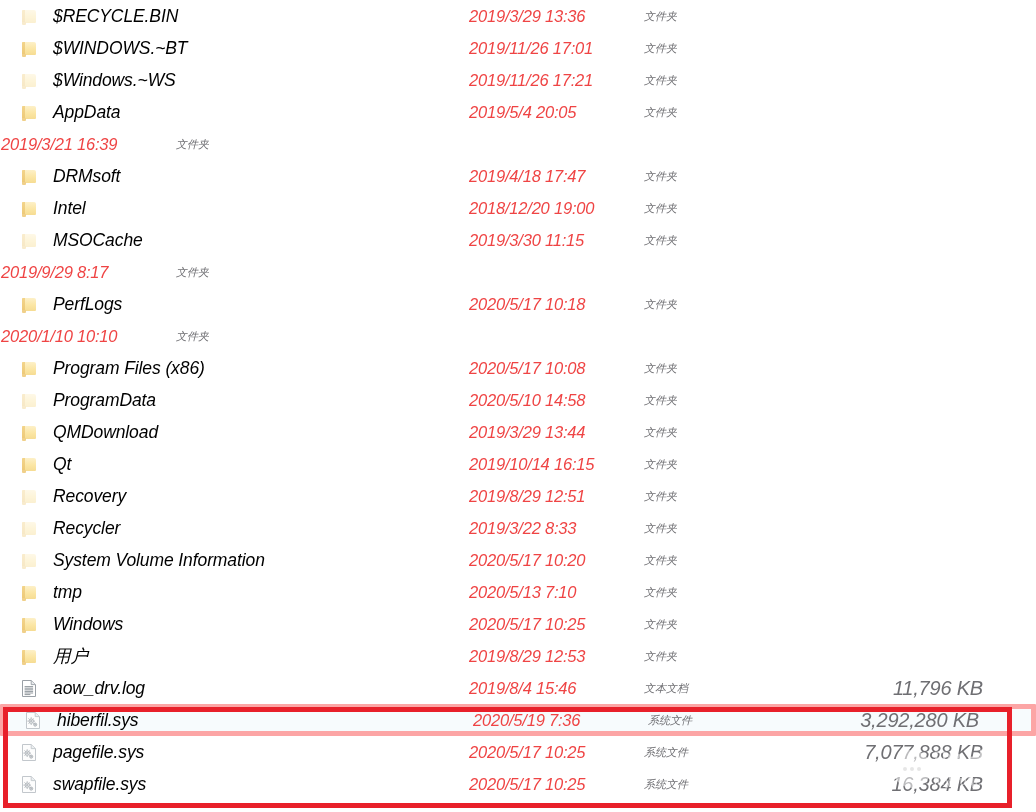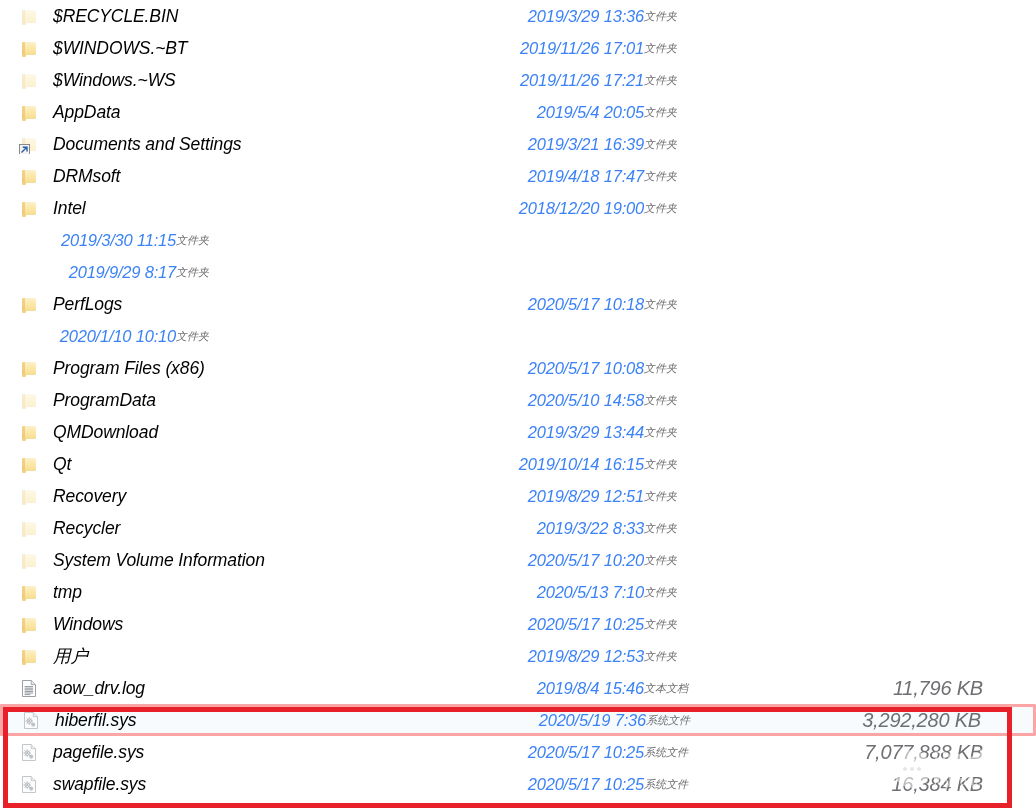--- a/index.html
+++ b/index.html
@@ -29,21 +29,21 @@
     display: flex;
     align-items: center;
     box-sizing: border-box;
     border: 1px solid transparent;
     margin: 0;
     font-style: italic;
   }
 
   .row.hovered {
     background: #f7fbfd;
-    border: 3px solid #fca5a5;
+    border: 5px solid #fca5a5;
     border-radius: 1px;
   }
 
   .cell-name {
     display: flex;
     align-items: center;
     width: 468px;
     flex: 0 0 468px;
     padding-left: 20px;
     box-sizing: border-box;
@@ -63,24 +63,23 @@
     font-size: 17.5px;
     color: #000000;
     letter-spacing: -0.1px;
     line-height: 19px;
   }
 
   .cell-date {
     width: 175px;
     flex: 0 0 175px;
     font-size: 16.5px;
-    color: #3b82f6;
+    color: #ef4444;
     white-space: nowrap;
     letter-spacing: -0.2px;
-    text-align: right;
   }
 
   .cell-type {
     width: 150px;
     flex: 0 0 150px;
     font-size: 11px;
     color: #6f6f73;
     white-space: nowrap;
   }
 
@@ -282,70 +281,65 @@
             <span class="lip"></span>
           </span>
         </span>
         <span class="name-text">AppData</span>
       </div>
       <div class="cell-date">2019/5/4 20:05</div>
       <div class="cell-type">文件夹</div>
       <div class="cell-size"></div>
     </div>
     <div class="row">
+      <div class="cell-date">2019/3/21 16:39</div>
+      <div class="cell-type">文件夹</div>
+      <div class="cell-size"></div>
+    </div>
+    <div class="row">
+      <div class="cell-name">
+        <span class="icon-wrap">
+          <span class="folder">
+            <span class="back"></span>
+            <span class="spine"></span>
+            <span class="lip"></span>
+          </span>
+        </span>
+        <span class="name-text">DRMsoft</span>
+      </div>
+      <div class="cell-date">2019/4/18 17:47</div>
+      <div class="cell-type">文件夹</div>
+      <div class="cell-size"></div>
+    </div>
+    <div class="row">
+      <div class="cell-name">
+        <span class="icon-wrap">
+          <span class="folder">
+            <span class="back"></span>
+            <span class="spine"></span>
+            <span class="lip"></span>
+          </span>
+        </span>
+        <span class="name-text">Intel</span>
+      </div>
+      <div class="cell-date">2018/12/20 19:00</div>
+      <div class="cell-type">文件夹</div>
+      <div class="cell-size"></div>
+    </div>
+    <div class="row">
       <div class="cell-name">
         <span class="icon-wrap">
           <span class="folder faded">
             <span class="back"></span>
             <span class="spine"></span>
             <span class="lip"></span>
           </span>
-          <span class="shortcut">
-            <svg width="9" height="9" viewBox="0 0 9 9">
-              <path d="M2 7 L6.5 2.5 M3.4 2.2 H7 V5.8" stroke="#2a5fa8" stroke-width="1.4" fill="none" stroke-linecap="square"></path>
-            </svg>
-          </span>
-        </span>
-        <span class="name-text">Documents and Settings</span>
-      </div>
-      <div class="cell-date">2019/3/21 16:39</div>
-      <div class="cell-type">文件夹</div>
-      <div class="cell-size"></div>
-    </div>
-    <div class="row">
-      <div class="cell-name">
-        <span class="icon-wrap">
-          <span class="folder">
-            <span class="back"></span>
-            <span class="spine"></span>
-            <span class="lip"></span>
-          </span>
-        </span>
-        <span class="name-text">DRMsoft</span>
-      </div>
-      <div class="cell-date">2019/4/18 17:47</div>
-      <div class="cell-type">文件夹</div>
-      <div class="cell-size"></div>
-    </div>
-    <div class="row">
-      <div class="cell-name">
-        <span class="icon-wrap">
-          <span class="folder">
-            <span class="back"></span>
-            <span class="spine"></span>
-            <span class="lip"></span>
-          </span>
-        </span>
-        <span class="name-text">Intel</span>
-      </div>
-      <div class="cell-date">2018/12/20 19:00</div>
-      <div class="cell-type">文件夹</div>
-      <div class="cell-size"></div>
-    </div>
-    <div class="row">
+        </span>
+        <span class="name-text">MSOCache</span>
+      </div>
       <div class="cell-date">2019/3/30 11:15</div>
       <div class="cell-type">文件夹</div>
       <div class="cell-size"></div>
     </div>
     <div class="row">
       <div class="cell-date">2019/9/29 8:17</div>
       <div class="cell-type">文件夹</div>
       <div class="cell-size"></div>
     </div>
     <div class="row">

